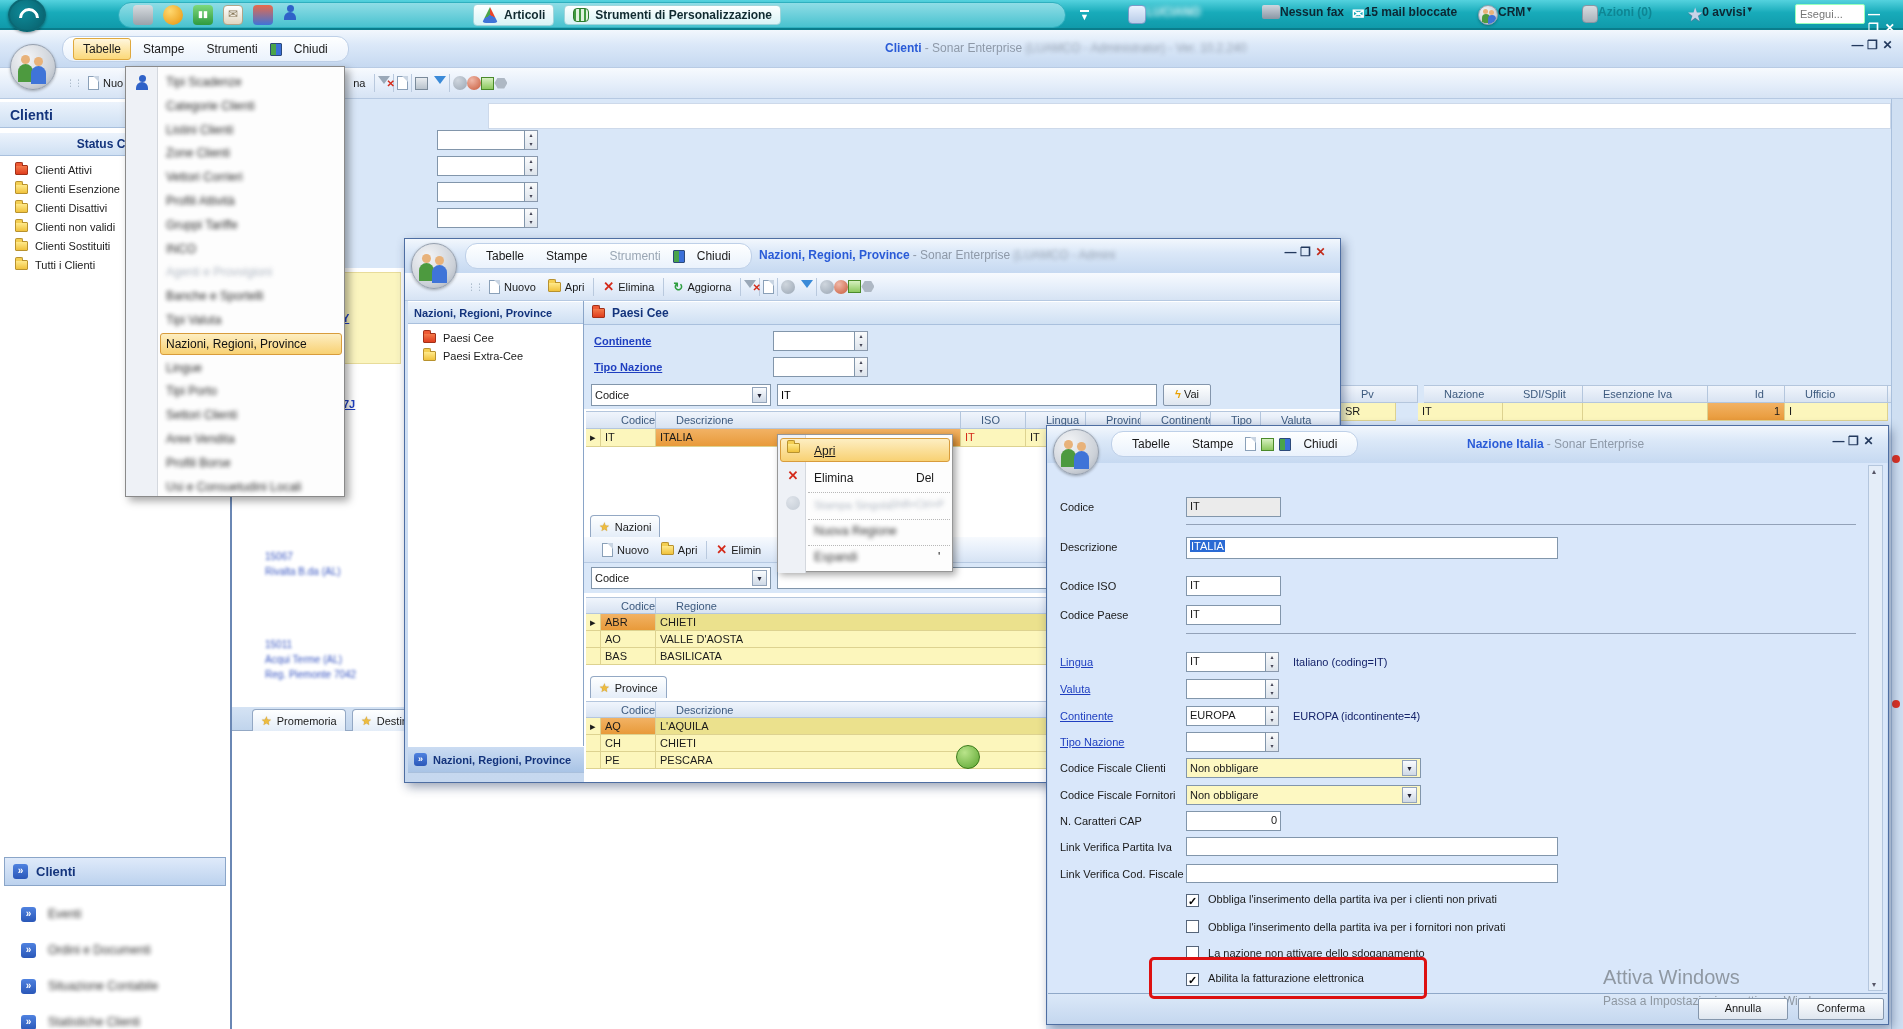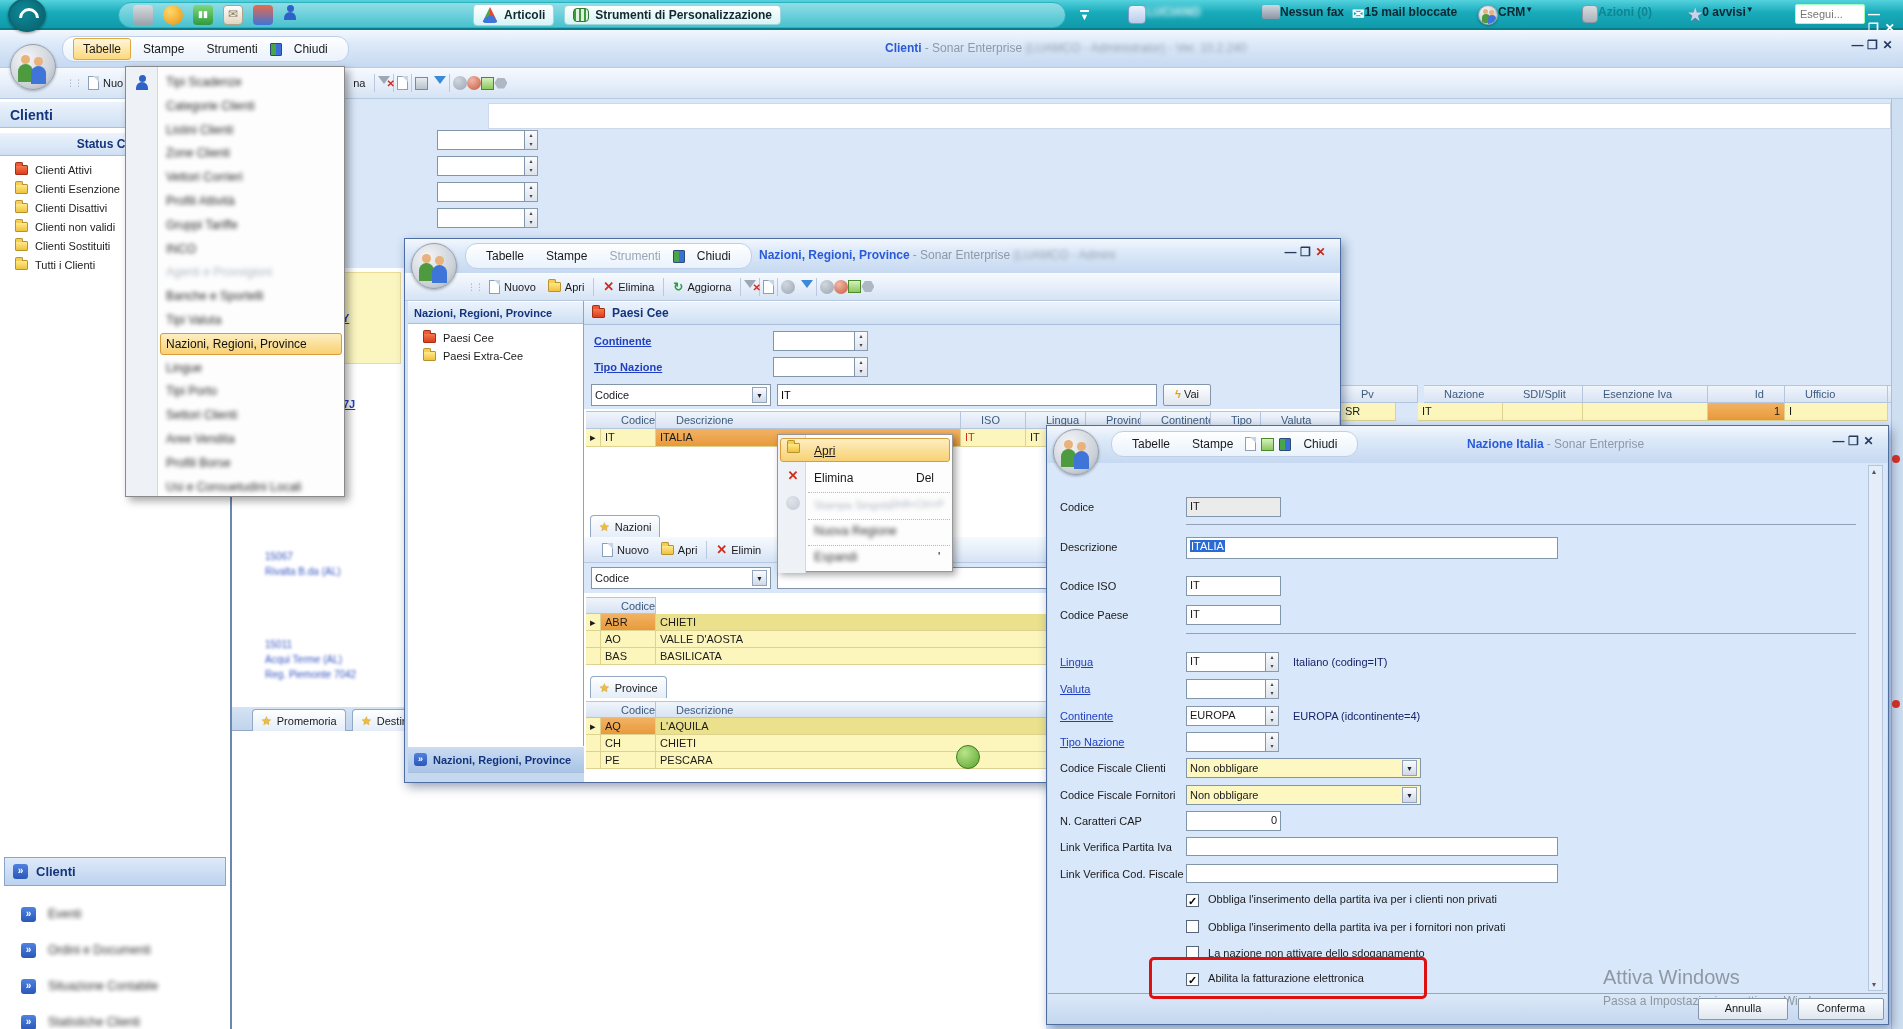--- a/index.html
+++ b/index.html
@@ -507,20 +507,21 @@
           <span>Codice</span>
           <span class="dd-arrow">▼</span>
         </span>
       <input class="field abs" style="left: 193px; top: 4px; width: 350px; height: 22px;">
       <span class="funnel abs" style="left:560px;top:8px"></span>
       <span class="orb abs" style="left:585px;top:6px"></span>
       <span class="orb abs" style="left:605px;top:6px;background:radial-gradient(circle at 35% 30%,#f0b8a8,#c85a3a)"></span>
     </div>
     <span class="gh abs" style="left:2px;top:296px;width:15px;height:17px"></span>
     <span class="gh abs" style="left:17px;top:296px;width:55px;height:17px">Codice</span>
+    <span class="gh abs" style="left:72px;top:296px;width:684px;height:17px">Regione</span>
     <div>
       <span class="gc abs" style="left:2px;top:313px;width:15px;height:17px">▸</span>
       <span class="gc orange abs" style="left:17px;top:313px;width:55px;height:17px">ABR</span>
       <span class="gc dyellow abs" style="left:72px;top:313px;width:684px;height:17px">CHIETI</span>
     </div>
     <div>
       <span class="gc abs" style="left:2px;top:330px;width:15px;height:17px"></span>
       <span class="gc abs" style="left:17px;top:330px;width:55px;height:17px">AO</span>
       <span class="gc abs" style="left:72px;top:330px;width:684px;height:17px">VALLE D'AOSTA</span>
     </div>

